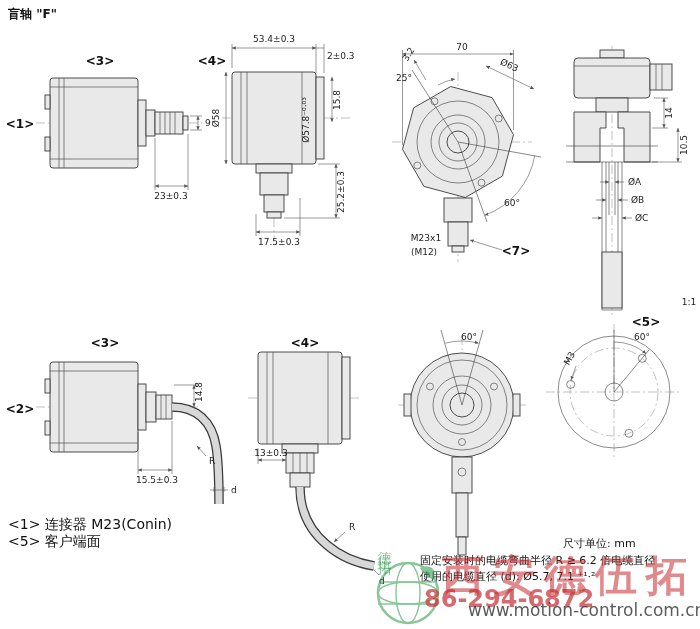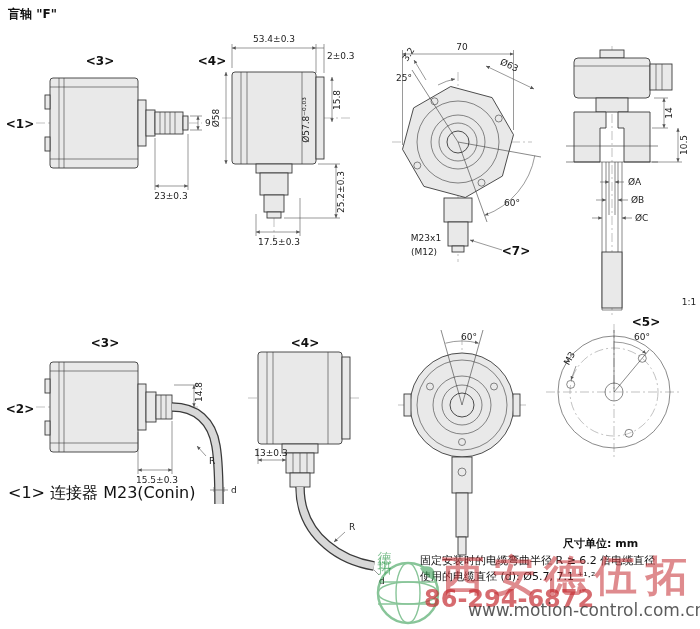--- a/index.html
+++ b/index.html
@@ -6,22 +6,22 @@
   .page{position:relative;width:700px;height:629px;background:#fff;overflow:hidden;
         font-family:"DejaVu Sans",sans-serif;color:#111;}
   svg{position:absolute;left:0;top:0;}
   svg text{font-family:"DejaVu Sans",sans-serif;font-size:9px;fill:#222;}
   svg text.lbl{font-size:12px;font-weight:bold;fill:#111;}
   .part{fill:#e9e9e9;stroke:#3a3a3a;stroke-width:0.9;}
   .thin{stroke:#3a3a3a;stroke-width:0.6;fill:none;}
   .dim{stroke:#555;stroke-width:0.6;fill:none;}
   .center{stroke:#999;stroke-width:0.6;stroke-dasharray:9 3 2 3;fill:none;}
   .title{position:absolute;left:8px;top:6px;font-size:12px;font-weight:bold;}
-  .legend{position:absolute;left:8px;top:484px;font-size:16px;line-height:17px;}
-  .unit{position:absolute;left:563px;top:536px;font-size:11px;font-weight:bold;}
+  .legend{position:absolute;left:8px;top:516px;font-size:14px;line-height:17px;}
+  .unit{position:absolute;left:563px;top:536px;font-size:11px;}
   .notes{position:absolute;left:420px;top:553px;font-size:11px;line-height:16px;}
   .wm{position:absolute;left:0;top:0;width:700px;height:629px;pointer-events:none;}
   .wm-brand{position:absolute;left:442px;top:548px;font-size:42px;font-weight:bold;
             letter-spacing:9px;color:rgba(196,44,50,0.55);white-space:nowrap;}
   .wm-phone{position:absolute;left:424px;top:585px;font-size:24px;font-weight:bold;
             color:rgba(196,44,50,0.7);white-space:nowrap;}
   .wm-url{position:absolute;left:468px;top:600px;font-size:17px;color:rgba(50,50,50,0.8);
           white-space:nowrap;}
   .wm-vert{position:absolute;left:376px;top:540px;writing-mode:vertical-rl;
            font-size:14px;letter-spacing:5px;color:rgba(40,150,70,0.55);}
@@ -280,20 +280,21 @@
       <line class="thin" x1="614" y1="392" x2="649" y2="350"></line>
       <path class="dim" d="M614,342 A50 50 0 0 1 646.1,353.7" marker-end="url(#ar)"></path>
       <text x="642" y="340" text-anchor="middle">60°</text>
       <line class="dim" x1="576" y1="366" x2="571" y2="380" marker-end="url(#ar)"></line>
       <text text-anchor="middle" transform="rotate(-60 572 360)" x="572" y="360">M3</text>
     </g>
   </svg>
 
   <div class="legend">
     <div>&lt;1&gt; 连接器 M23(Conin)</div>
+    <div>&lt;5&gt; 客户端面</div>
   </div>
 
   <div class="unit">尺寸单位: mm</div>
   <div class="notes">
     <div>固定安装时的电缆弯曲半径 R ≥ 6.2 倍电缆直径</div>
     <div>使用的电缆直径 (d): Ø5.7, 7.1 ⁺¹·²</div>
   </div>
 
   <div class="wm">
     <div class="wm-vert">德伍拓</div>

